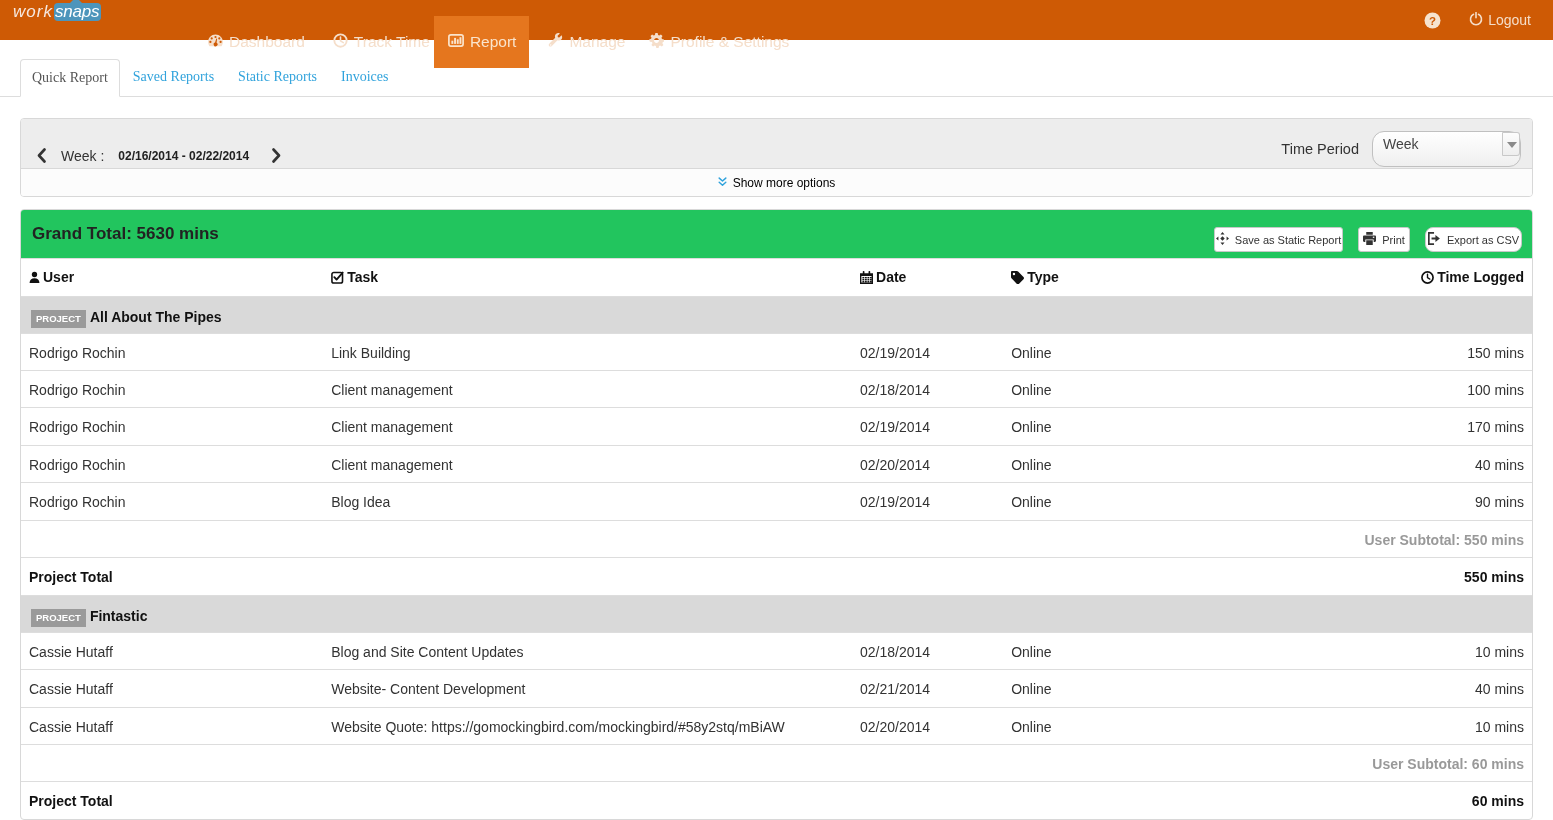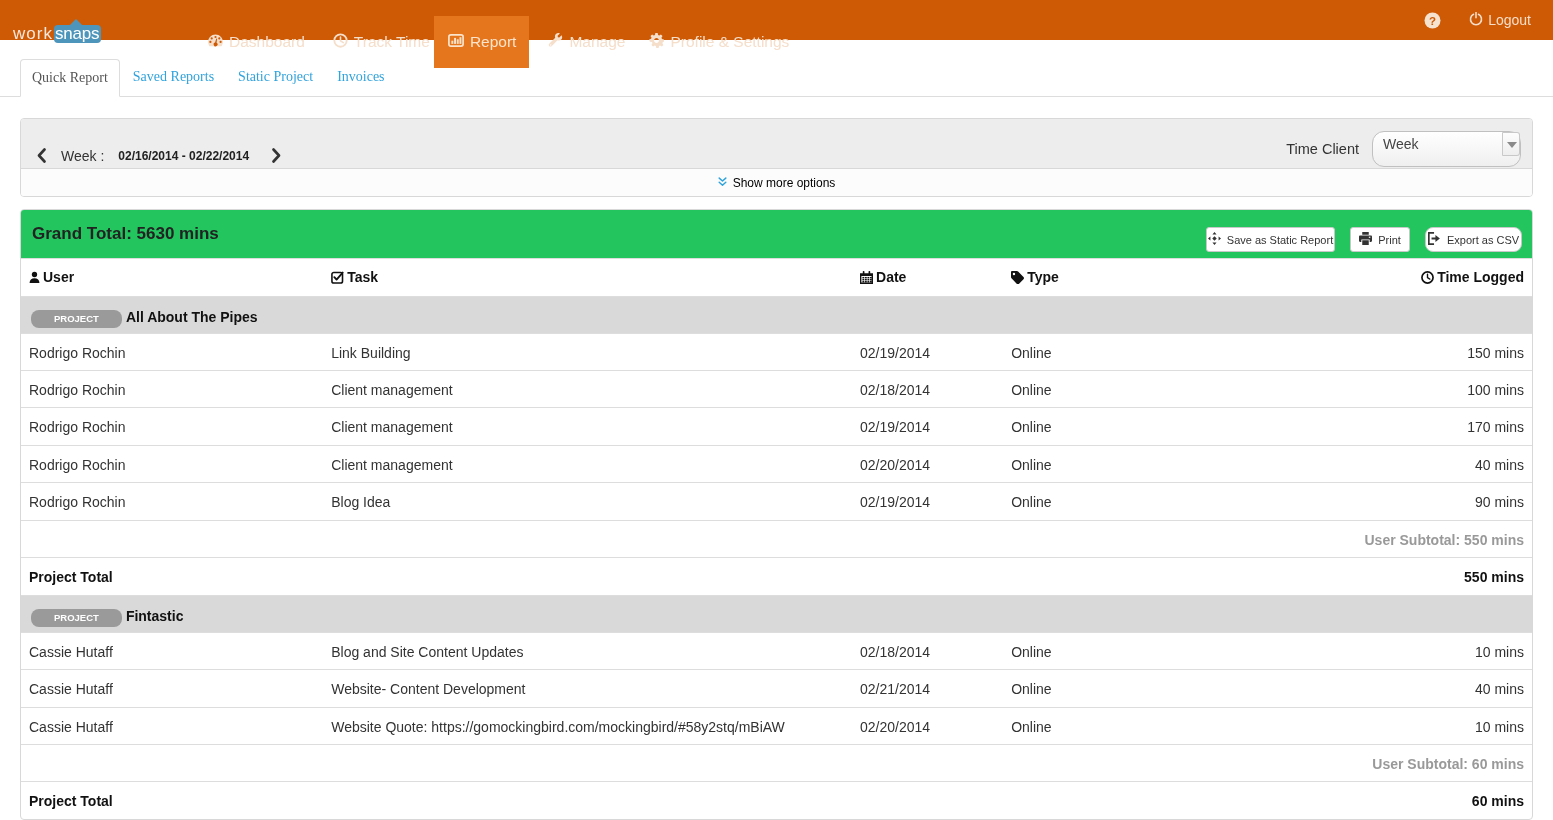--- a/index.html
+++ b/index.html
@@ -2,21 +2,21 @@
 <html><head>
 <meta charset="utf-8">
 <title>Report</title>
 <style>
 * { box-sizing: border-box; }
 html,body { margin:0; padding:0; background:#fff; font-family:"Liberation Sans", sans-serif; }
 body { width:1553px; overflow:hidden; }
 
 
 .navbar { position:relative; height:40px; background:#CE5A05; color:#F5DECA; }
-.logo { position:absolute; left:13px; top:24px; font-size:17px; letter-spacing:1px; color:#F6E8DF; }
+.logo { position:absolute; left:13px; top:2px; font-size:17px; letter-spacing:1px; color:#F6E8DF;font-style:italic; }
 .logo .snaps { position:relative; display:inline-block; background:#4D95BB; border-radius:4px; padding:1px 2px 2px 1px; line-height:15px; margin-left:1px; color:#fff; letter-spacing:-0.2px; }
 .logo .snaps::before { content:""; position:absolute; top:-6px; left:16px; border:6px solid transparent; border-top:none; border-bottom:6px solid #4D95BB; }
 .navmenu { position:absolute; left:185px; top:16px; height:52px; display:flex; list-style:none; margin:0; padding:0; }
 .navmenu li { display:flex; align-items:center; padding:0 14px; font-size:15.5px; white-space:nowrap; }
 .navmenu li:nth-child(1) { padding:0 14px 0 23px; }
 .navmenu li:nth-child(2) { padding:0 4px 0 14px; }
 .navmenu li:nth-child(3) { padding:0 13px 0 14px; }
 .navmenu li:nth-child(4) { padding:0 12px 0 19px; }
 .navmenu li:nth-child(5) { padding:0 12px 0 12px; }
 .navmenu li.active { background:#E5761E; color:#FAE4CC; }
@@ -48,35 +48,35 @@
 .tp-select .btn::after { content:""; position:absolute; left:4px; top:9px; border:5px solid transparent; border-top:6px solid #8a8a8a; border-bottom:none; }
 .week-bottom { height:27px; background:#FCFCFC; border-radius:0 0 3px 3px; display:flex; align-items:center; justify-content:center; }
 .showmore { color:#000000; font-size:12px; display:flex; align-items:flex-start; }
 .showmore svg { margin-right:6px; }
 
 
 .panel-heading { background:#22c55e; border-bottom:1px solid #ddd; border-radius:3px 3px 0 0; padding:8px 11px 13px 11px; position:relative; height:49px; }
 .grand-total { font-size:17px; font-weight:bold; color:#222; position:absolute; left:11px; top:14px; }
 .head-btns { position:absolute; right:10px; top:17px; display:flex; }
 .btn { display:flex; align-items:center; justify-content:center; height:25px; background:#fff; border:1px solid #c8c8c8; border-radius:3px; font-size:11px; color:#333; margin-left:15px; white-space:nowrap; }
-.btn.b1 { width:129px; } .btn.b2 { width:60px; } .btn.b3 { width:97px;border-radius:8px; }
+.btn.b1 { width:129px; } .btn.b2 { width:52px; } .btn.b3 { width:97px;border-radius:8px; }
 .btn svg { margin-right:6px; }
 
 table.report { width:100%; border-collapse:collapse; table-layout:fixed; font-size:14px; color:#333; }
 table.report col.c1 { width:20%; }
 table.report col.c2 { width:35%; }
 table.report col.c3 { width:10%; }
 table.report col.c4 { width:10%; }
 table.report col.c5 { width:25%; }
 table.report th { text-align:left; font-weight:bold; padding:0 8px; height:37px; line-height:20px; color:#111; vertical-align:middle; }
 table.report th .thic svg { vertical-align:-2px; margin-right:3px; }
 table.report th.num { text-align:right; }
 table.report td { padding:9px 8px 7px; line-height:20.45px; border-top:1px solid #ddd; }
 tr.projrow td { background:#D9D9D9; height:37px; padding:6px 8px 0 10px; vertical-align:middle; }
-.projbadge { display:inline-block; background:#9A9A9A; color:#fff; font-size:9.5px; font-weight:bold; letter-spacing:0; border-radius:8px; padding:3px 23px; vertical-align:baseline; line-height:12px; }
+.projbadge { display:inline-block; background:#9A9A9A; color:#fff; font-size:9.5px; font-weight:bold; letter-spacing:0; border-radius:0; padding:3px 5px; vertical-align:baseline; line-height:12px; }
 .projname { font-size:14px; font-weight:bold; color:#111; margin-left:4px; vertical-align:baseline; }
 td.num { text-align:right; }
 tr.subtotal td { color:#999; font-weight:bold; }
 tr.ptotal td { font-weight:bold; color:#111; }
 </style>
 </head>
 <body>
 
 <div class="navbar">
   <div class="logo">work<span class="snaps">snaps</span></div>
@@ -127,21 +127,21 @@
 </div>
 
 <ul class="tabs">
   <li class="active">
       <a>Quick Report</a>
     </li>
   <li>
       <a>Saved Reports</a>
     </li>
   <li>
-      <a>Static Project</a>
+      <a>Static Reports</a>
     </li>
   <li>
       <a>Invoices</a>
     </li>
 </ul>
 
 <div class="panel week-panel">
   <div class="week-top">
     <div class="week-controls">
       <span class="wk-arrow">
@@ -151,21 +151,21 @@
         </span>
       <span class="wk-label">Week :</span>
       <span class="wk-date">02/16/2014 - 02/22/2014</span>
       <span class="wk-arrow wk-next">
           <svg width="9" height="15" viewBox="0 0 9 15">
             <path d="M1.5 1.5 7 7.5l-5.5 6" fill="none" stroke="#333" stroke-width="2.6" stroke-linecap="round" stroke-linejoin="round"></path>
           </svg>
         </span>
     </div>
     <div class="tp-wrap">
-      <span class="tp-label">Time Client</span>
+      <span class="tp-label">Time Period</span>
       <div class="tp-select">Week<span class="btn"></span></div>
     </div>
   </div>
   <div class="week-bottom">
     <span class="showmore"><span class="icw"><svg width="9" height="10" viewBox="0 0 9 10">
             <path d="M1.2 1.1 4.5 4 7.8 1.1M1.2 5.3 4.5 8.2 7.8 5.3" fill="none" stroke="#31A3DC" stroke-width="1.5" stroke-linecap="round" stroke-linejoin="round"></path>
           </svg></span>Show more options</span>
   </div>
 </div>
 

